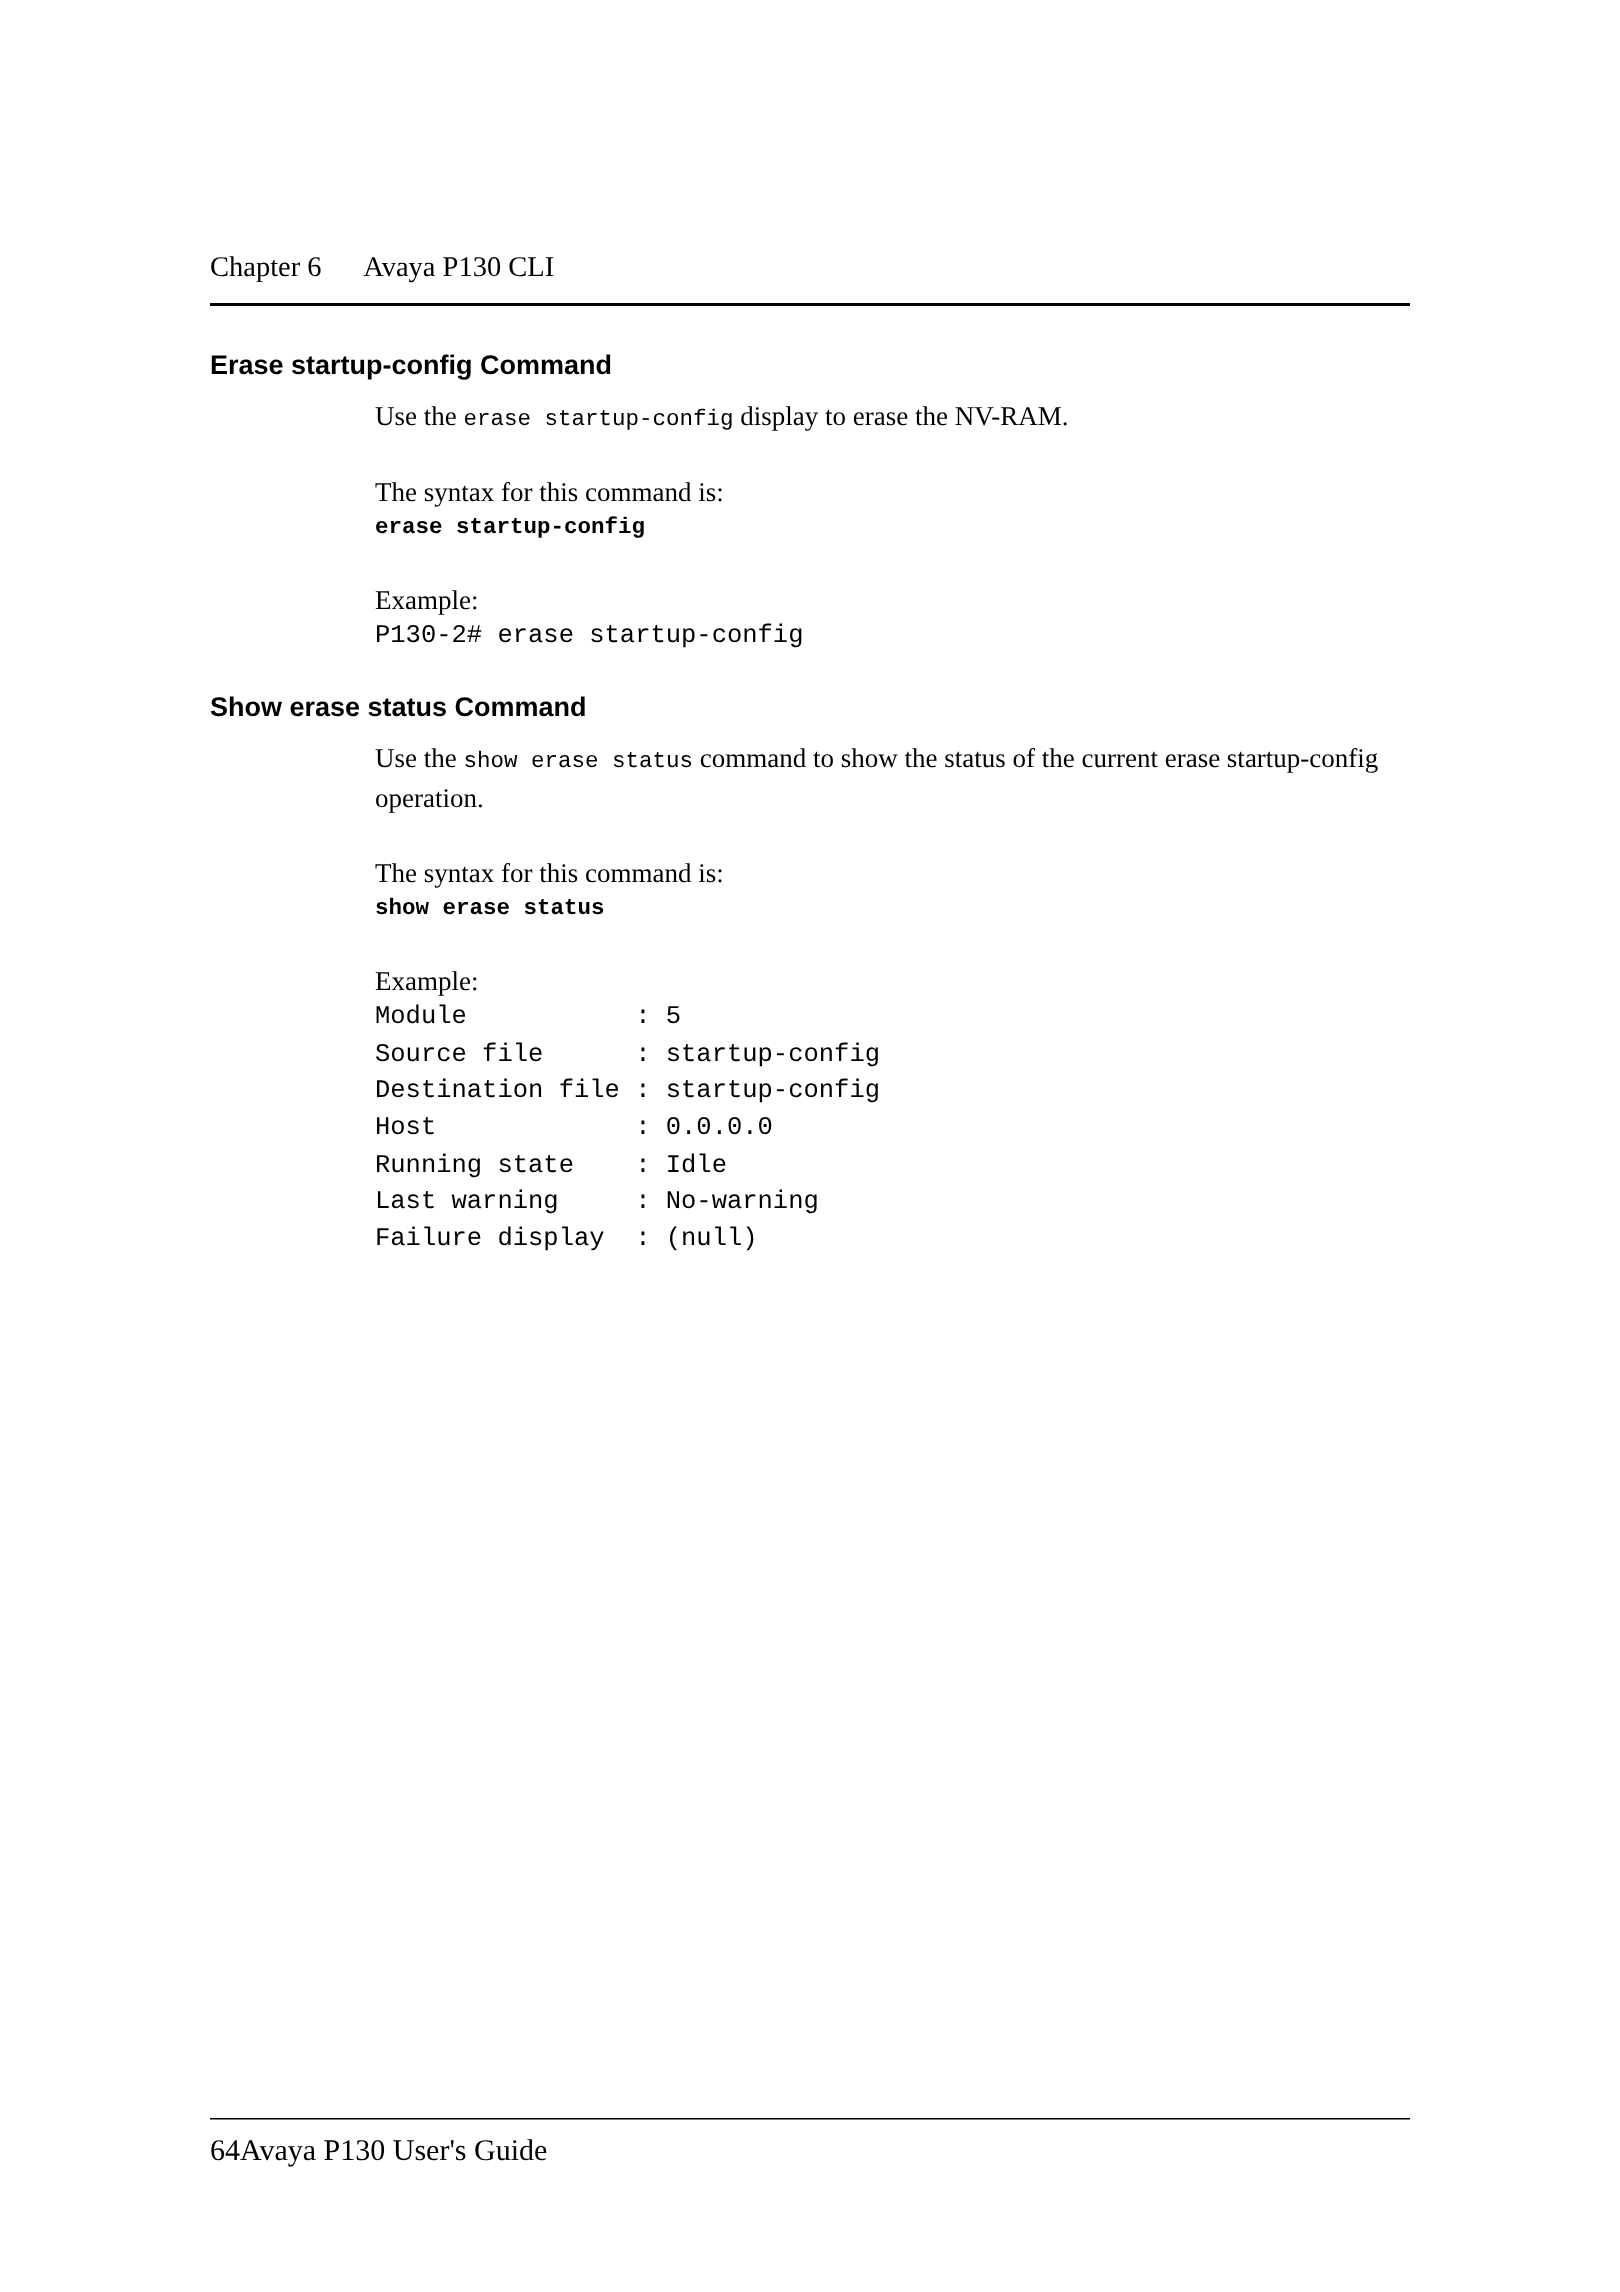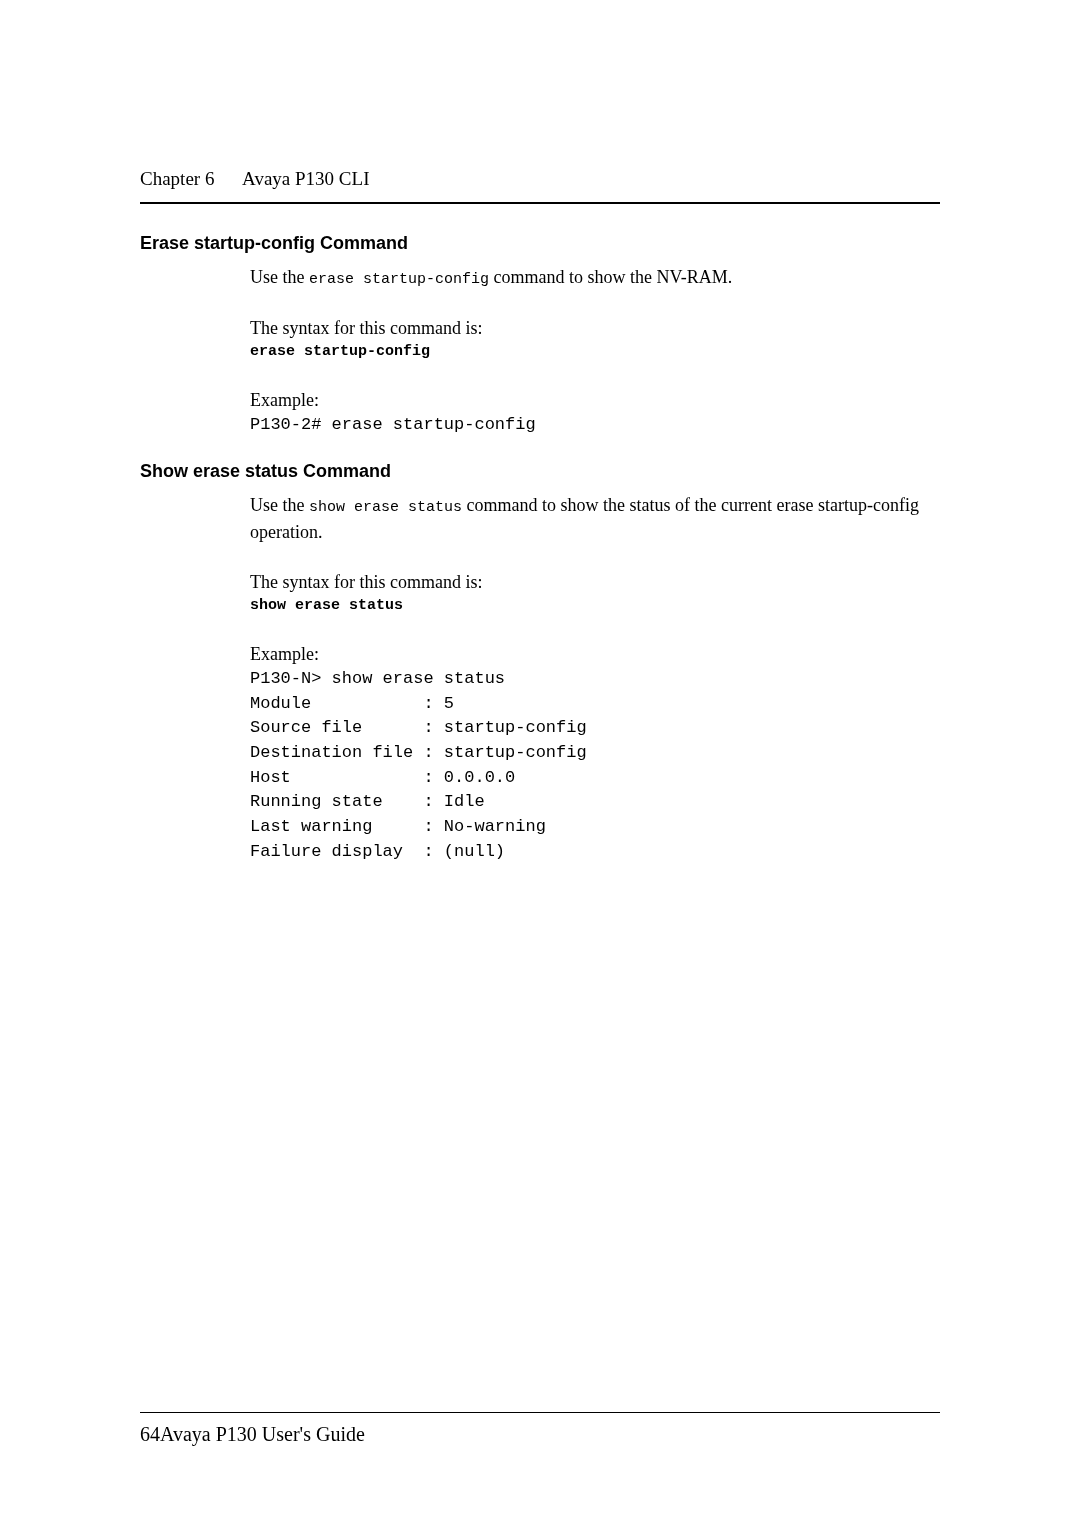--- a/index.html
+++ b/index.html
@@ -74,21 +74,21 @@
 <div class="chapter-header">
   <span class="chapter-num">Chapter 6</span>
   <span>Avaya P130 CLI</span>
 </div>
 <hr class="hr-top">
 
 <div class="section-heading">Erase startup-config Command</div>
 
 <div class="body-text block">
   <p>
-    <span>Use the </span><span class="mono">erase startup-config</span><span> command to show the NV-RAM.</span>
+    <span>Use the </span><span class="mono">erase startup-config</span><span> display to erase the NV-RAM.</span>
   </p>
 </div>
 
 <div class="body-text block">
   <div>The syntax for this command is:</div>
   <div class="mono bold">erase startup-config</div>
 </div>
 
 <div class="body-text block">
   <div>Example:</div>
@@ -103,21 +103,20 @@
   </p>
 </div>
 
 <div class="body-text block">
   <div>The syntax for this command is:</div>
   <div class="mono bold">show erase status</div>
 </div>
 
 <div class="body-text block">
   <div>Example:</div>
-  <div class="code-line">P130-N&gt; show erase status</div>
   <div class="code-line">Module           : 5</div>
   <div class="code-line">Source file      : startup-config</div>
   <div class="code-line">Destination file : startup-config</div>
   <div class="code-line">Host             : 0.0.0.0</div>
   <div class="code-line">Running state    : Idle</div>
   <div class="code-line">Last warning     : No-warning</div>
   <div class="code-line">Failure display  : (null)</div>
 </div>
 
 <div class="footer">

